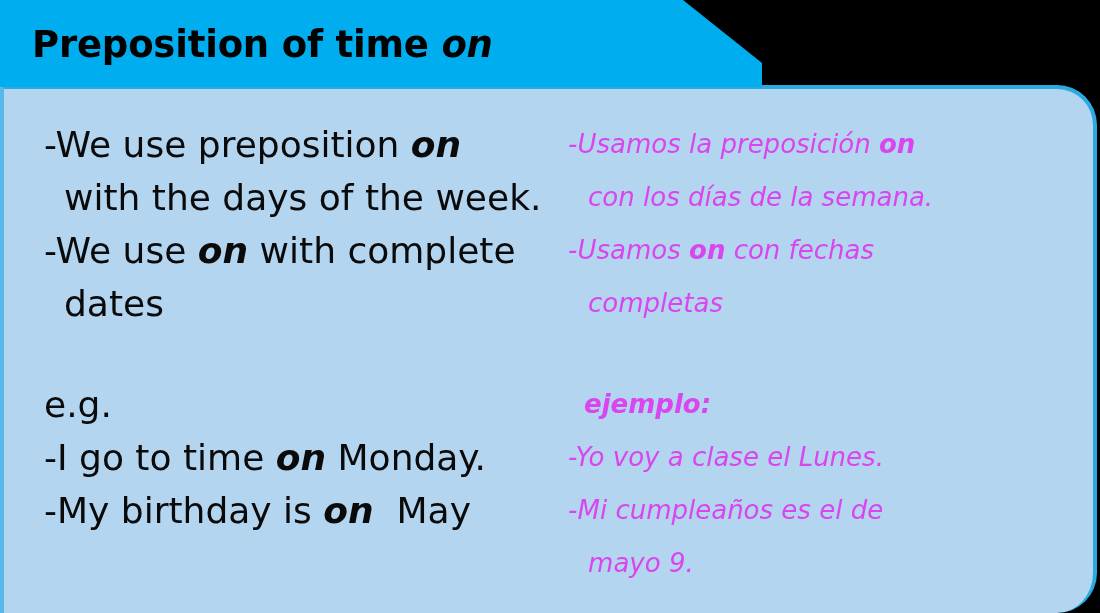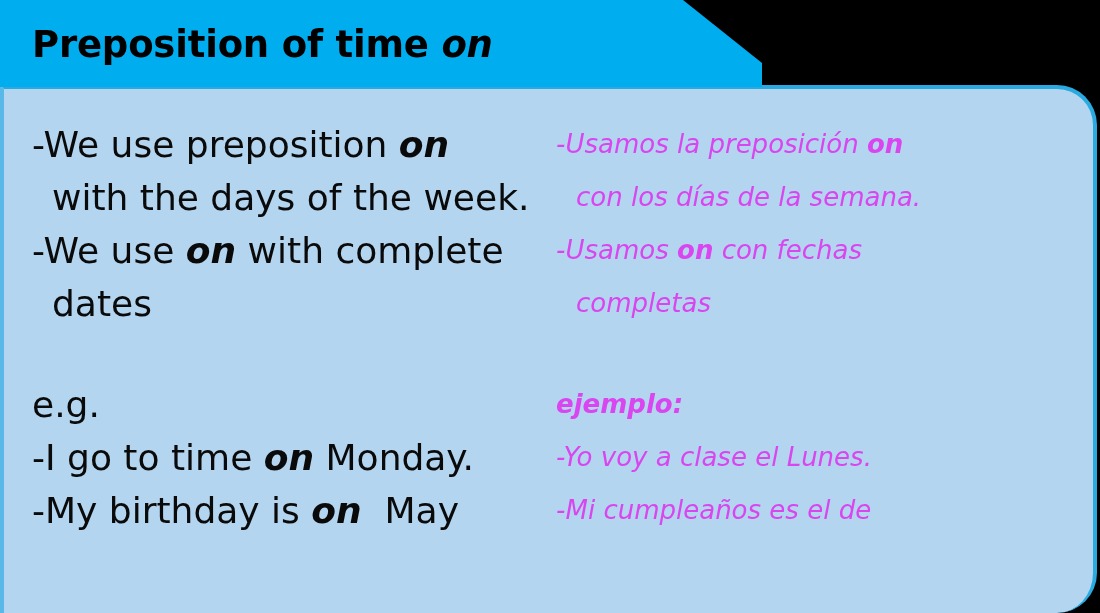--- a/index.html
+++ b/index.html
@@ -56,21 +56,21 @@
     border-bottom: none;
     border-left-color: #58B9E8;
     border-top-right-radius: 40px;
     border-bottom-right-radius: 40px;
     border-top-left-radius: 0;
     border-bottom-left-radius: 0;
   }
 
   #columns {
     position: absolute;
-    left: 4px;
+    left: 16px;
     top: 85px;
     width: 1072px;
     height: 528px;
     display: flex;
     box-sizing: border-box;
     padding: 0;
   }
 
   .col {
     box-sizing: border-box;
@@ -111,20 +111,21 @@
     font-style: italic;
     font-weight: normal;
   }
   .col-es .tline b {
     font-weight: bold;
     font-style: italic;
   }
   .col-es .tline .lbl {
     font-weight: bold;
     font-style: italic;
+    margin-left: 16px;
   }
 
   .indent { padding-left: 20px; }
   .indent-sm { padding-left: 14px; }
 
   .gap {
     height: 48px;
   }
   .gap-es {
     height: 48px;
@@ -171,18 +172,19 @@
         <div class="tline"><span>-Usamos </span><b>on</b><span> con fechas</span></div>
         <div class="tline indent"><span>completas</span><b></b><span></span></div>
       </div>
 
       <div class="gap-es"></div>
 
       <div class="block">
         <div class="tline"><span class="lbl">ejemplo:</span></div>
         <div class="tline"><span>-Yo voy a clase el Lunes.</span><b></b><span></span></div>
         <div class="tline"><span>-Mi cumpleaños es el de</span><b></b><span></span></div>
+        <div class="tline indent"><span>mayo 9.</span><b></b><span></span></div>
       </div>
 
     </div>
 
   </div>
 </div>
 
 </body></html>

